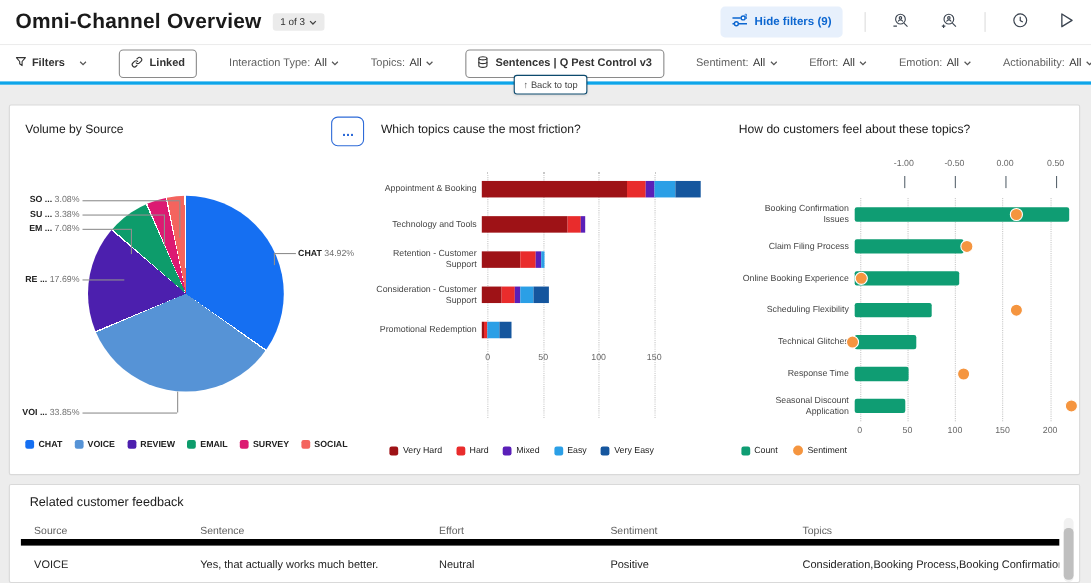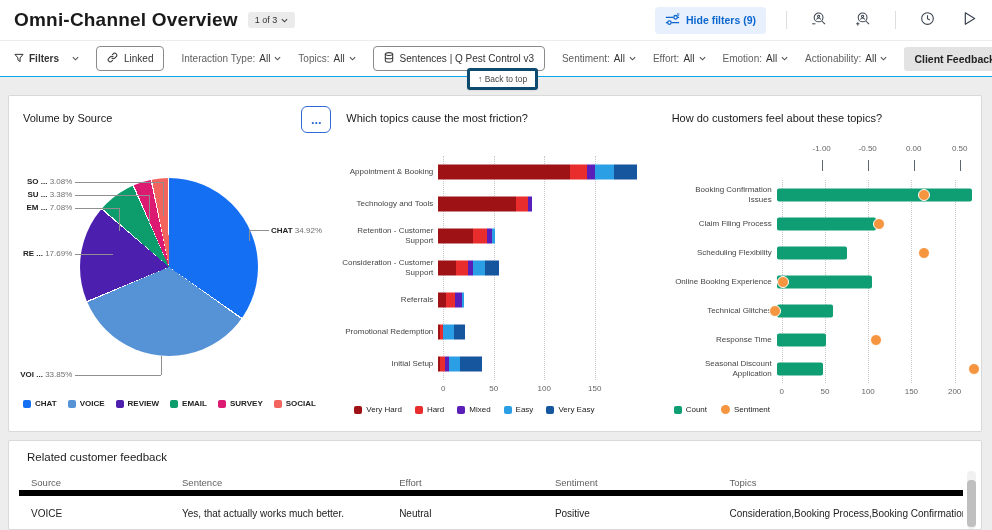--- a/index.html
+++ b/index.html
@@ -13,37 +13,37 @@
   .pager { margin-left:10px; background:#ebebeb; border-radius:3px; padding:3px 7px;
     font-size:9px; color:#333; display:flex; align-items:center; gap:4px; cursor:pointer; }
   .hdr-right { margin-left:auto; display:flex; align-items:center; gap:20px; }
   .hide-filters { display:flex; align-items:center; gap:6px; background:#e7f0fc; border:none;
     color:#0c66d0; font-size:10.5px; font-weight:700; border-radius:4px; padding:6px 10px;
     font-family:inherit; cursor:pointer; }
   .vdiv { width:1px; height:18px; background:#ddd; }
   .icon-btn { background:none; border:none; padding:4px; cursor:pointer; display:flex; align-items:center; }
 
   
-  .filter-bar { height:36px; background:#fff; border-bottom:1px solid #0ea5e9;
-    display:flex; align-items:center; padding:0 14px; gap:17px; font-size:10px; }
+  .filter-bar { height:36px; background:#fff; border-bottom:3px solid #0ea5e9;
+    display:flex; align-items:center; padding:0 14px; gap:29px; font-size:10px; }
   .fb-filters { display:flex; align-items:center; gap:5px; font-weight:700; color:#333; cursor:pointer; }
   .fb-filters .chev { margin-left:8px; }
   .fb-btn { display:flex; align-items:center; gap:6px; background:#fff; border:1px solid #8a8a8a;
-    border-radius:4px; padding:5px 10px; font-size:10px; font-weight:400; color:#333;
+    border-radius:4px; padding:5px 10px; font-size:10px; font-weight:700; color:#333;
     font-family:inherit; cursor:pointer; white-space:nowrap; }
   .fb-dd { display:flex; align-items:center; gap:4px; cursor:pointer; white-space:nowrap; }
   .fb-dd .lbl { color:#5f5f5f;text-align:right; }
   .fb-dd .val { color:#333; }
   .fb-chip { background:#e3e3e3; border-radius:3px; padding:6px 10px; font-size:10.5px;
     font-weight:700; color:#222; white-space:nowrap; }
   .chev { color:#555; display:inline-flex; }
 
   
   .page { position:relative; padding:18px 10px 0 8px; }
-  .back-top { position:absolute; top:-9px; left:467px; background:#fff; border:3px solid #0c4a6e;
+  .back-top { position:absolute; top:-9px; left:467px; background:#fff; border:1px solid #0c4a6e;
     border-radius:3px; font-size:8.5px; color:#444; padding:3px 8px; font-family:inherit;
     cursor:pointer; box-shadow:0 1px 2px rgba(0,0,0,.08); z-index:5; }
   .card { background:#fff; border:1px solid #d9d9d9; border-radius:2px; width:974px; }
   .charts-card { height:337px; display:flex; }
   .panel { position:relative; height:100%; }
   .p1 { width:332px; } .p2 { width:320px; } .p3 { width:322px; }
   .chart-title { font-size:11px; color:#1a1a1a; font-weight:400; }
   .p1 .chart-title { position:absolute; left:14px; top:16px; }
   .p2 .chart-title { position:absolute; left:6px;  top:16px; }
   .p3 .chart-title { position:absolute; left:12px; top:16px; }
@@ -350,50 +350,27 @@
                 <div class="stackbar" style="left: 0px;">
                   <div class="seg" style="width: 18.1714px; background: rgb(158, 18, 22);"></div>
                   <div class="seg" style="width: 11.1048px; background: rgb(233, 44, 44);"></div>
                   <div class="seg" style="width: 5.04762px; background: rgb(90, 31, 184);"></div>
                   <div class="seg" style="width: 12.1143px; background: rgb(43, 159, 230);"></div>
                   <div class="seg" style="width: 14.1333px; background: rgb(21, 86, 158);"></div>
                 </div>
               </div>
             </div>
             <div class="crow">
-              <div class="cat-label">Referrals</div>
-              <div class="barzone">
-                <div class="stackbar" style="left: 0px;">
-                  <div class="seg" style="width: 8.07619px; background: rgb(158, 18, 22);"></div>
-                  <div class="seg" style="width: 9.08571px; background: rgb(233, 44, 44);"></div>
-                  <div class="seg" style="width: 6.05714px; background: rgb(90, 31, 184);"></div>
-                  <div class="seg" style="width: 2.01905px; background: rgb(43, 159, 230);"></div>
-                </div>
-              </div>
-            </div>
-            <div class="crow">
               <div class="cat-label">Promotional Redemption</div>
               <div class="barzone">
                 <div class="stackbar" style="left: 0px;">
                   <div class="seg" style="width: 2.01905px; background: rgb(158, 18, 22);"></div>
                   <div class="seg" style="width: 3.02857px; background: rgb(233, 44, 44);"></div>
                   <div class="seg" style="width: 11.1048px; background: rgb(43, 159, 230);"></div>
                   <div class="seg" style="width: 10.0952px; background: rgb(21, 86, 158);"></div>
-                </div>
-              </div>
-            </div>
-            <div class="crow">
-              <div class="cat-label">Initial Setup</div>
-              <div class="barzone">
-                <div class="stackbar" style="left: 0px;">
-                  <div class="seg" style="width: 2.01905px; background: rgb(158, 18, 22);"></div>
-                  <div class="seg" style="width: 5.04762px; background: rgb(233, 44, 44);"></div>
-                  <div class="seg" style="width: 4.0381px; background: rgb(90, 31, 184);"></div>
-                  <div class="seg" style="width: 10.0952px; background: rgb(43, 159, 230);"></div>
-                  <div class="seg" style="width: 22.2095px; background: rgb(21, 86, 158);"></div>
                 </div>
               </div>
             </div>
             <div class="axisrow" style="margin-left: 103px; width: 212px; margin-top: 4px;">
               <span style="left: 0px;">0</span>
               <span style="left: 50.4762px;">50</span>
               <span style="left: 100.952px;">100</span>
               <span style="left: 151.429px;">150</span>
             </div>
           </div>
@@ -451,31 +428,31 @@
               </div>
             </div>
             <div class="crow">
               <div class="cat-label">Claim Filing Process</div>
               <div class="barzone">
                 <div class="cbar" style="left: 0px; width: 99.4726px; background: rgb(15, 157, 115);"></div>
                 <div class="dot" style="left: 96.592px; background: rgb(245, 149, 63);"></div>
               </div>
             </div>
             <div class="crow">
+              <div class="cat-label">Online Booking Experience</div>
+              <div class="barzone">
+                <div class="cbar" style="left: 0px; width: 95.1477px; background: rgb(15, 157, 115);"></div>
+                <div class="dot" style="left: -0.0192998px; background: rgb(245, 149, 63);"></div>
+              </div>
+            </div>
+            <div class="crow">
               <div class="cat-label">Scheduling Flexibility</div>
               <div class="barzone">
                 <div class="cbar" style="left: 0px; width: 70.0633px; background: rgb(15, 157, 115);"></div>
                 <div class="dot" style="left: 141.677px; background: rgb(245, 149, 63);"></div>
-              </div>
-            </div>
-            <div class="crow">
-              <div class="cat-label">Online Booking Experience</div>
-              <div class="barzone">
-                <div class="cbar" style="left: 0px; width: 95.1477px; background: rgb(15, 157, 115);"></div>
-                <div class="dot" style="left: -0.0192998px; background: rgb(245, 149, 63);"></div>
               </div>
             </div>
             <div class="crow">
               <div class="cat-label">Technical Glitches</div>
               <div class="barzone">
                 <div class="cbar" style="left: 0px; width: 56.2236px; background: rgb(15, 157, 115);"></div>
                 <div class="dot" style="left: -7.38016px; background: rgb(245, 149, 63);"></div>
               </div>
             </div>
             <div class="crow">

